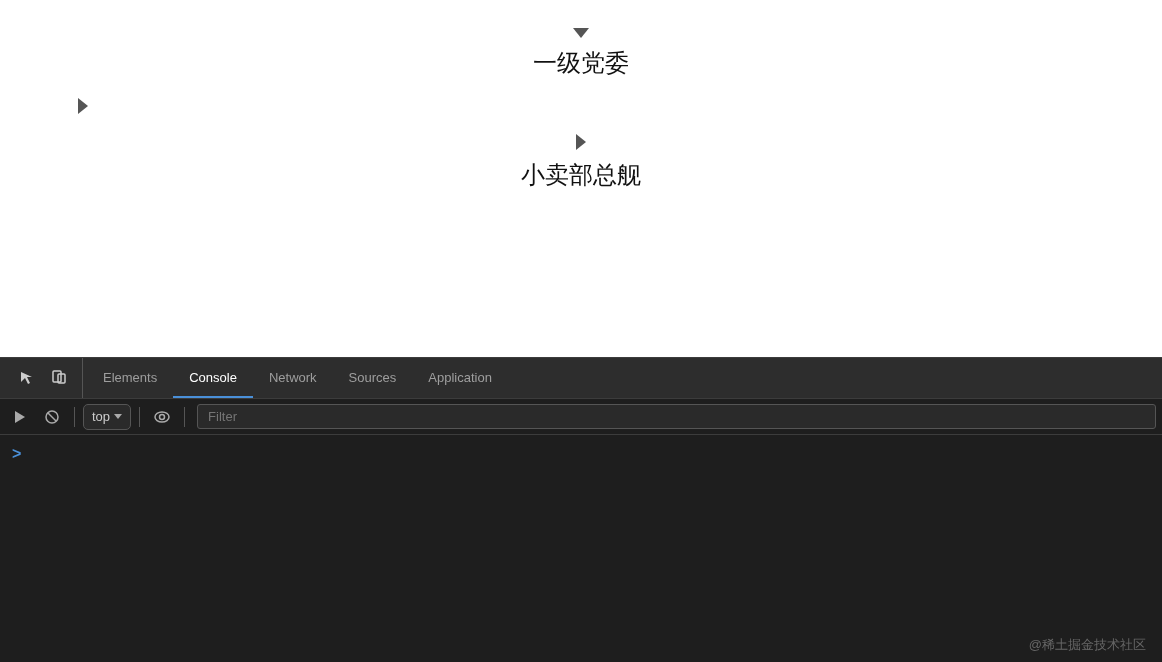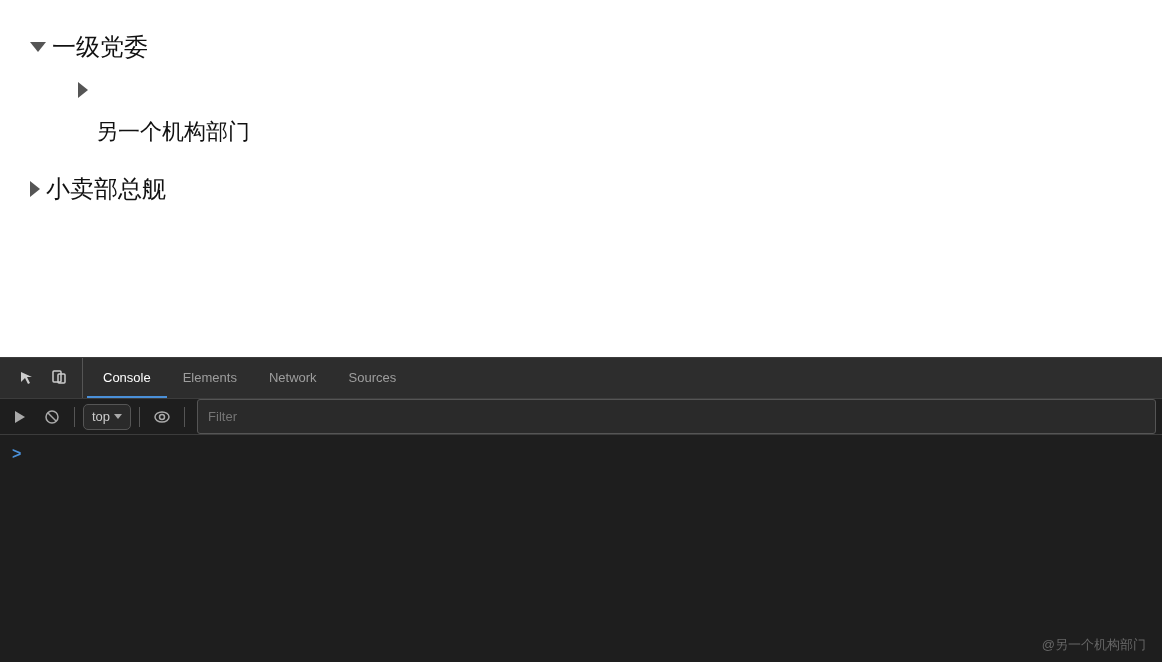--- a/index.html
+++ b/index.html
@@ -24,20 +24,21 @@
     .tree-item {
       display: flex;
       align-items: center;
       gap: 6px;
       padding: 8px 0;
       cursor: pointer;
     }
 
     .tree-item.root {
       font-size: 24px;
+      flex-direction: column;
     }
 
     .tree-children {
       padding-left: 48px;
     }
 
     .triangle-down {
       width: 0; height: 0;
       border-left: 8px solid transparent;
       border-right: 8px solid transparent;
@@ -166,21 +167,21 @@
     }
 
     .filter-input {
       flex: 1;
       background: #2a2a2a;
       border: 1px solid #555;
       border-radius: 3px;
       color: #9e9e9e;
       font-size: 13px;
       padding: 2px 10px;
-      height: 35px;
+      height: 25px;
       outline: none;
       margin-left: 4px;
     }
 
     
     .devtools-console {
       flex: 1;
       background: #1e1e1e;
       padding: 6px 12px;
       overflow-y: auto;
@@ -223,23 +224,20 @@
       <span class="triangle-down"></span>
       <span>一级党委</span>
     </div>
 
     <div class="tree-children">
 
       <div class="tree-item">
         <span class="triangle-right"></span>
       </div>
 
-      <div class="tree-item" style="padding-left:18px; position:relative;">
-        <span>另一个机构部门</span>
-      </div>
     </div>
 
     <div class="tree-item root" style="margin-top:4px;">
       <span class="triangle-right"></span>
       <span>小卖部总舰</span>
     </div>
   </div>
 </div>
 
 <div class="devtools">
@@ -254,31 +252,34 @@
         </svg>
       </div>
       <div class="tab-icon-btn" title="Device">
         <svg width="16" height="16" viewBox="0 0 16 16" fill="none" stroke="#ccc" stroke-width="1.5">
           <rect x="2" y="1" width="8" height="11" rx="1"></rect>
           <rect x="7" y="4" width="7" height="9" rx="1"></rect>
         </svg>
       </div>
     </div>
 
+    <div class="tab">
+      <span>Elements</span>
+    </div>
     <div class="tab active">
       <span>Console</span>
     </div>
     <div class="tab">
-      <span>Elements</span>
-    </div>
-    <div class="tab">
       <span>Network</span>
     </div>
     <div class="tab">
       <span>Sources</span>
+    </div>
+    <div class="tab">
+      <span>Application</span>
     </div>
   </div>
 
   <div class="devtools-toolbar">
 
     <div class="toolbar-btn">
       <svg width="14" height="14" viewBox="0 0 14 14" fill="#aaa">
         <polygon points="2,1 12,7 2,13"></polygon>
       </svg>
     </div>
@@ -309,15 +310,15 @@
     <div class="toolbar-divider"></div>
 
     <input class="filter-input" type="text" value="" placeholder="Filter" style="">
   </div>
 
   <div class="devtools-console" style="position:relative;">
     <div class="console-prompt">
       <span class="console-caret">&gt;</span>
     </div>
 
-    <div class="watermark">@另一个机构部门</div>
+    <div class="watermark">@稀土掘金技术社区</div>
   </div>
 </div>
 
 </body></html>

